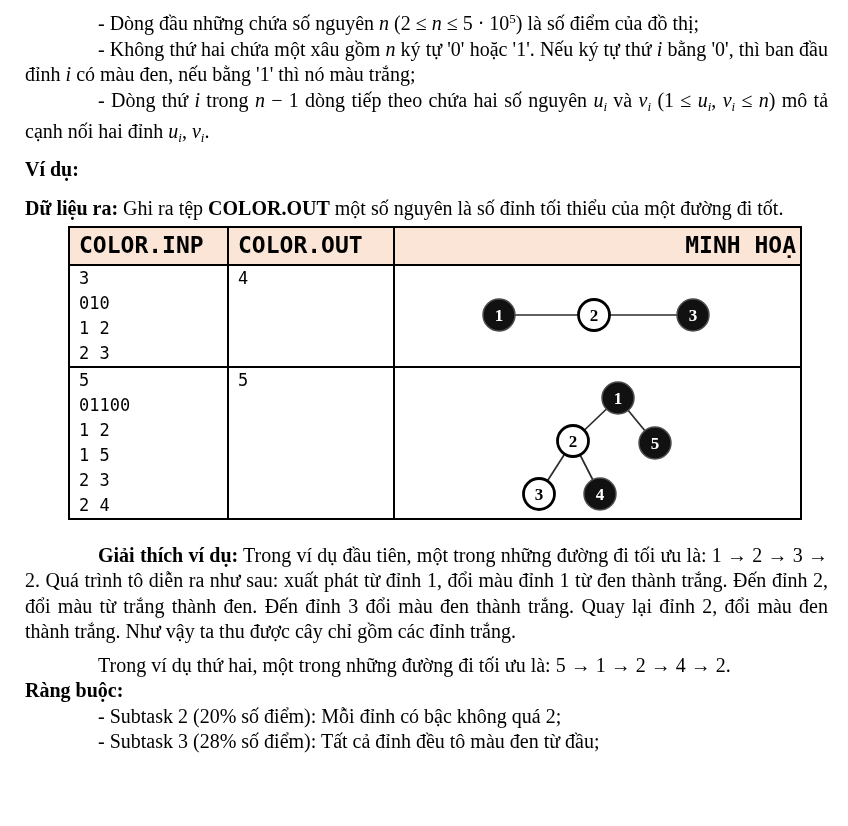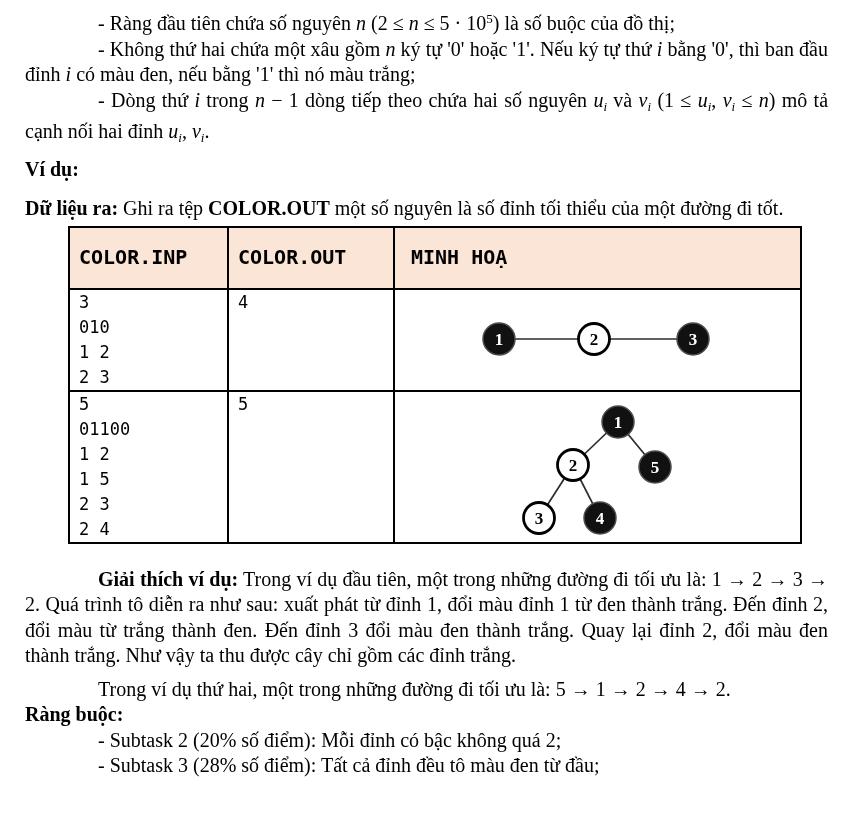--- a/index.html
+++ b/index.html
@@ -30,42 +30,42 @@
     border-collapse:collapse;table-layout:fixed;
     width:732px;margin:4px 0 0 43px;
   }
   table.example col.c1{width:159px;}
   table.example col.c2{width:166px;}
   table.example col.c3{width:407px;}
   table.example th,table.example td{border:2px solid #000000;}
   table.example th{
     height:28px;
     font-family:"DejaVu Sans Mono",monospace;
-    font-size:20px;font-weight:bold;
+    font-size:23px;font-weight:bold;
     text-align:left;padding:0 0 0 9px;
   }
-  table.example th.center{text-align:left;padding:16px;}
+  table.example th.center{text-align:right;padding:4px;}
   td.code{
     font-family:"DejaVu Sans Mono",monospace;
     font-size:17px;line-height:25px;
     vertical-align:top;padding:0 0 0 9px;
     white-space:pre-line;
   }
   tr.r1 td{height:100px;}
   tr.r2 td{height:150px;}
   td.graph-cell{padding:0;vertical-align:top;}
   td.graph-cell svg{display:block;}
   .node-label{font-family:"Liberation Serif",serif;font-size:17px;font-weight:bold;}
 </style>
 </head>
 <body>
 
 <div class="page">
 
-  <p class="para indent"><span>- Ràng đầu tiên chứa số nguyên </span><span class="mi">n</span><span> (2 ≤ </span><span class="mi">n</span><span> ≤ 5 · 10</span><span class="msup">5</span><span>) là số buộc của đồ thị;</span></p>
+  <p class="para indent"><span>- Dòng đầu những chứa số nguyên </span><span class="mi">n</span><span> (2 ≤ </span><span class="mi">n</span><span> ≤ 5 · 10</span><span class="msup">5</span><span>) là số điểm của đồ thị;</span></p>
   <p class="para indent"><span>- Không thứ hai chứa một xâu gồm </span><span class="mi">n</span><span> ký tự '0' hoặc '1'. Nếu ký tự thứ </span><span class="mi">i</span><span> bằng '0', thì ban đầu đỉnh </span><span class="mi">i</span><span> có màu đen, nếu bằng '1' thì nó màu trắng;</span></p>
   <p class="para indent"><span>- Dòng thứ </span><span class="mi">i</span><span> trong </span><span class="mi">n</span><span> − 1 dòng tiếp theo chứa hai số nguyên </span><span class="mi">u</span><span class="msub">i</span><span> và </span><span class="mi">v</span><span class="msub">i</span><span> (1 ≤ </span><span class="mi">u</span><span class="msub">i</span><span>, </span><span class="mi">v</span><span class="msub">i</span><span> ≤ </span><span class="mi">n</span><span>) mô tả cạnh nối hai đỉnh </span><span class="mi">u</span><span class="msub">i</span><span>, </span><span class="mi">v</span><span class="msub">i</span><span>.</span></p>
 
   <p class="para sp-vd"><span class="b">Ví dụ:</span></p>
 
   <p class="para sp-out"><span class="b">Dữ liệu ra:</span><span> Ghi ra tệp </span><span class="b">COLOR.OUT</span><span> một số nguyên là số đỉnh tối thiểu của một đường đi tốt.</span></p>
 
   <table class="example">
     <colgroup>
         <col class="c1">

